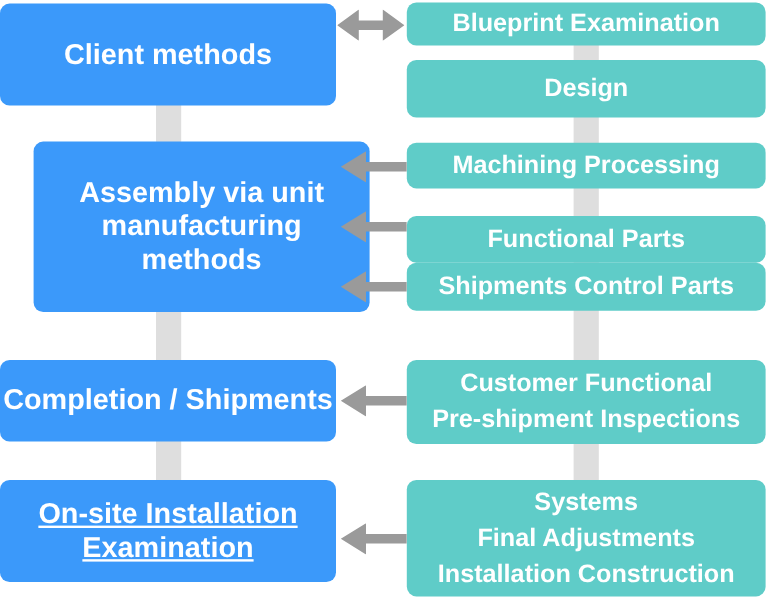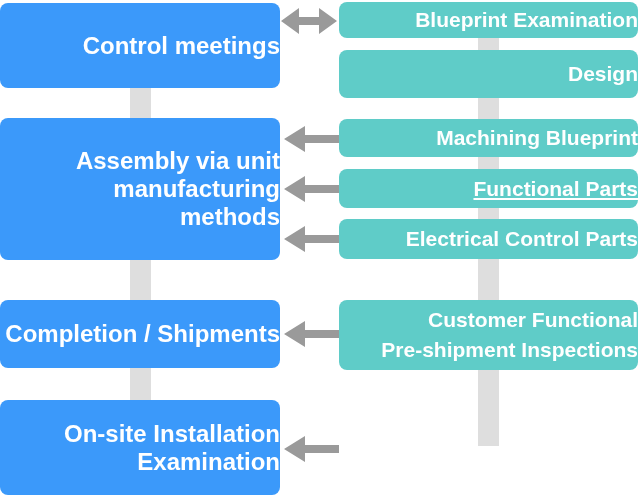--- a/index.html
+++ b/index.html
@@ -32,21 +32,21 @@
   .left-vbar{left:130px;top:45px;height:400px;}
   .right-vbar{left:478px;top:20px;height:426px;}
 
   
   .box{
     position:absolute;
     z-index:1;
     border-radius:8px;
     display:flex;
     flex-direction:column;
-    align-items:flex-end;
+    align-items:center;
     justify-content:center;
     text-align:center;
     color:var(--text,#fff);
     font-weight:700;
   }
   .left-box{
     left:0;
     width:280px;
     background:var(--left-box,#3B99FA);
     font-size:24px;
@@ -55,28 +55,28 @@
   .right-box{
     left:339px;
     width:299px;
     background:var(--right-box,#5FCCC8);
     font-size:21px;
     line-height:30px;
   }
   .line{display:block;}
 
   .l1{top:3px;height:85px;}
-  .l2{top:118px;height:142px;}
+  .l2{top:118px;height:142px;margin-left:28px;}
   .l3{top:300px;height:68px;}
-  .l4{top:400px;height:95px;}
+  .l4{top:400px;height:85px;text-decoration:underline;}
 
   .r1{top:2px;height:36px;}
   .r2{top:50px;height:48px;}
   .r3{top:119px;height:38px;}
-  .r4{top:169px;height:39px;text-decoration:underline;}
+  .r4{top:180px;height:39px;}
   .r5{top:219px;height:40px;}
   .r6{top:300px;height:70px;}
   .r7{top:400px;height:97px;}
 
   
   .arrow{
     position:absolute;
     z-index:2;
     display:block;
   }
@@ -90,21 +90,21 @@
 </style>
 </head>
 <body>
 
 <div class="canvas">
 
   <div class="vbar left-vbar"></div>
   <div class="vbar right-vbar"></div>
 
   <div class="box left-box l1">
-    <span class="line">Control meetings</span>
+    <span class="line">Client methods</span>
   </div>
   <div class="box left-box l2">
     <span class="line">Assembly via unit</span>
     <span class="line">manufacturing</span>
     <span class="line">methods</span>
   </div>
   <div class="box left-box l3">
     <span class="line">Completion / Shipments</span>
   </div>
   <div class="box left-box l4">
@@ -112,31 +112,36 @@
     <span class="line">Examination</span>
   </div>
 
   <div class="box right-box r1">
     <span class="line">Blueprint Examination</span>
   </div>
   <div class="box right-box r2">
     <span class="line">Design</span>
   </div>
   <div class="box right-box r3">
-    <span class="line">Machining Blueprint</span>
+    <span class="line">Machining Processing</span>
   </div>
   <div class="box right-box r4">
     <span class="line">Functional Parts</span>
   </div>
   <div class="box right-box r5">
-    <span class="line">Electrical Control Parts</span>
+    <span class="line">Shipments Control Parts</span>
   </div>
   <div class="box right-box r6">
     <span class="line">Customer Functional</span>
     <span class="line">Pre-shipment Inspections</span>
+  </div>
+  <div class="box right-box r7">
+    <span class="line">Systems</span>
+    <span class="line">Final Adjustments</span>
+    <span class="line">Installation Construction</span>
   </div>
 
   <svg class="arrow ad" width="56" height="26" viewBox="0 0 56 26">
     <polygon class="arrow-shape" points="0,13 18,0 18,9 38,9 38,0 56,13 38,26 38,17 18,17 18,26"></polygon>
   </svg>
   <svg class="arrow a2" width="55" height="26" viewBox="0 0 55 26">
     <polygon class="arrow-shape" points="0,13 21,0 21,9 55,9 55,17 21,17 21,26"></polygon>
   </svg>
   <svg class="arrow a3" width="55" height="26" viewBox="0 0 55 26">
     <polygon class="arrow-shape" points="0,13 21,0 21,9 55,9 55,17 21,17 21,26"></polygon>

